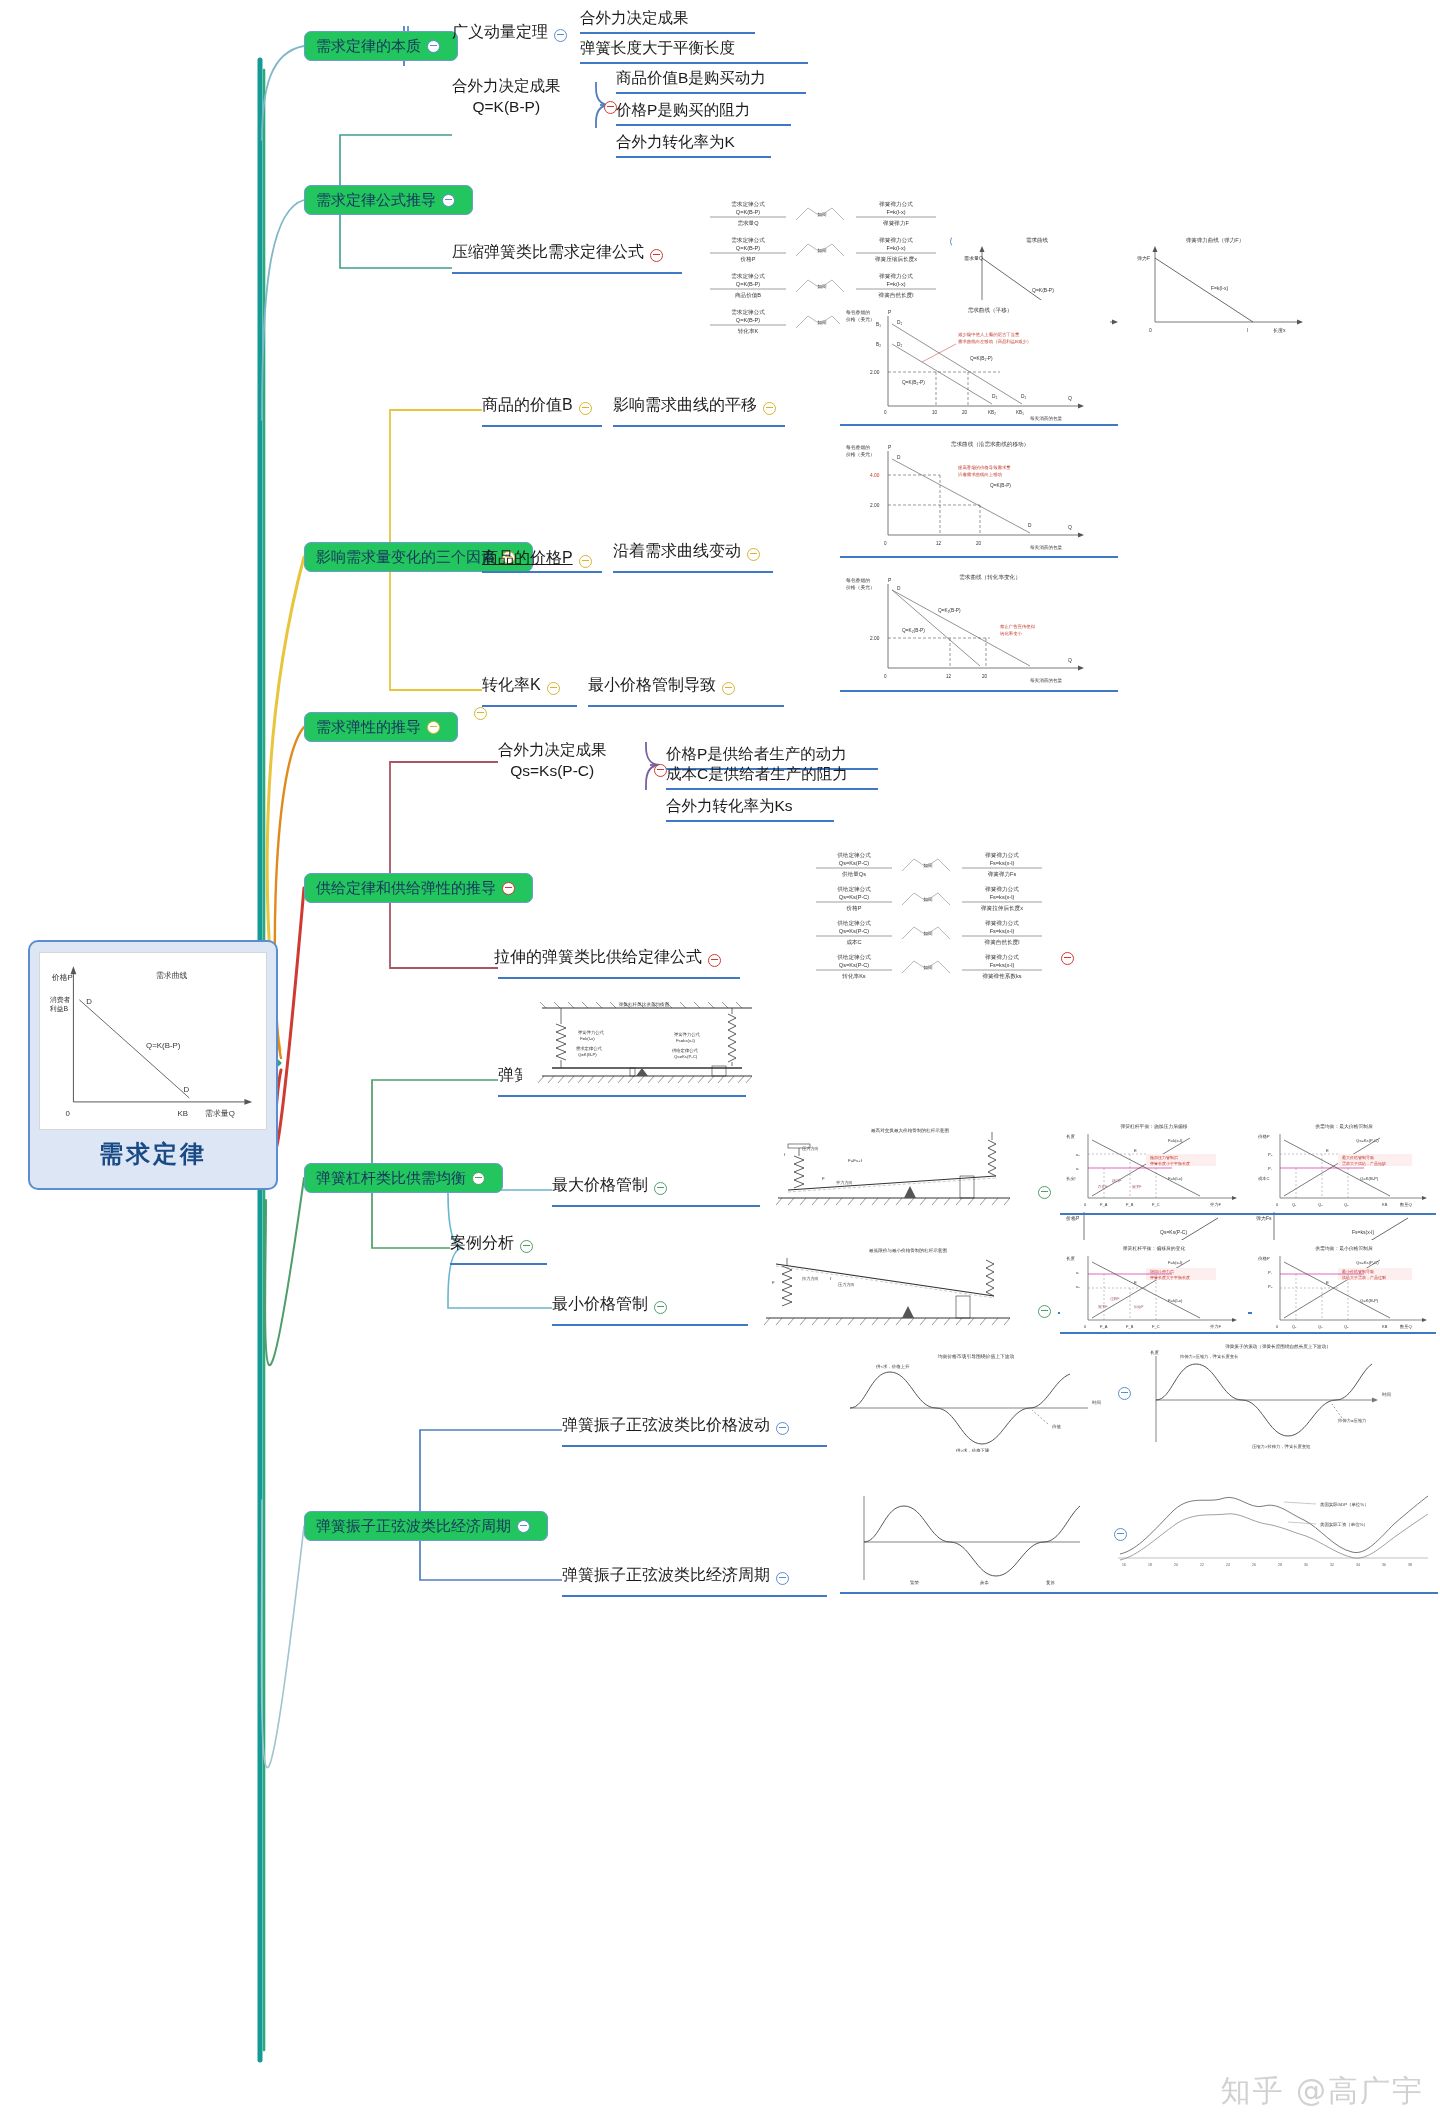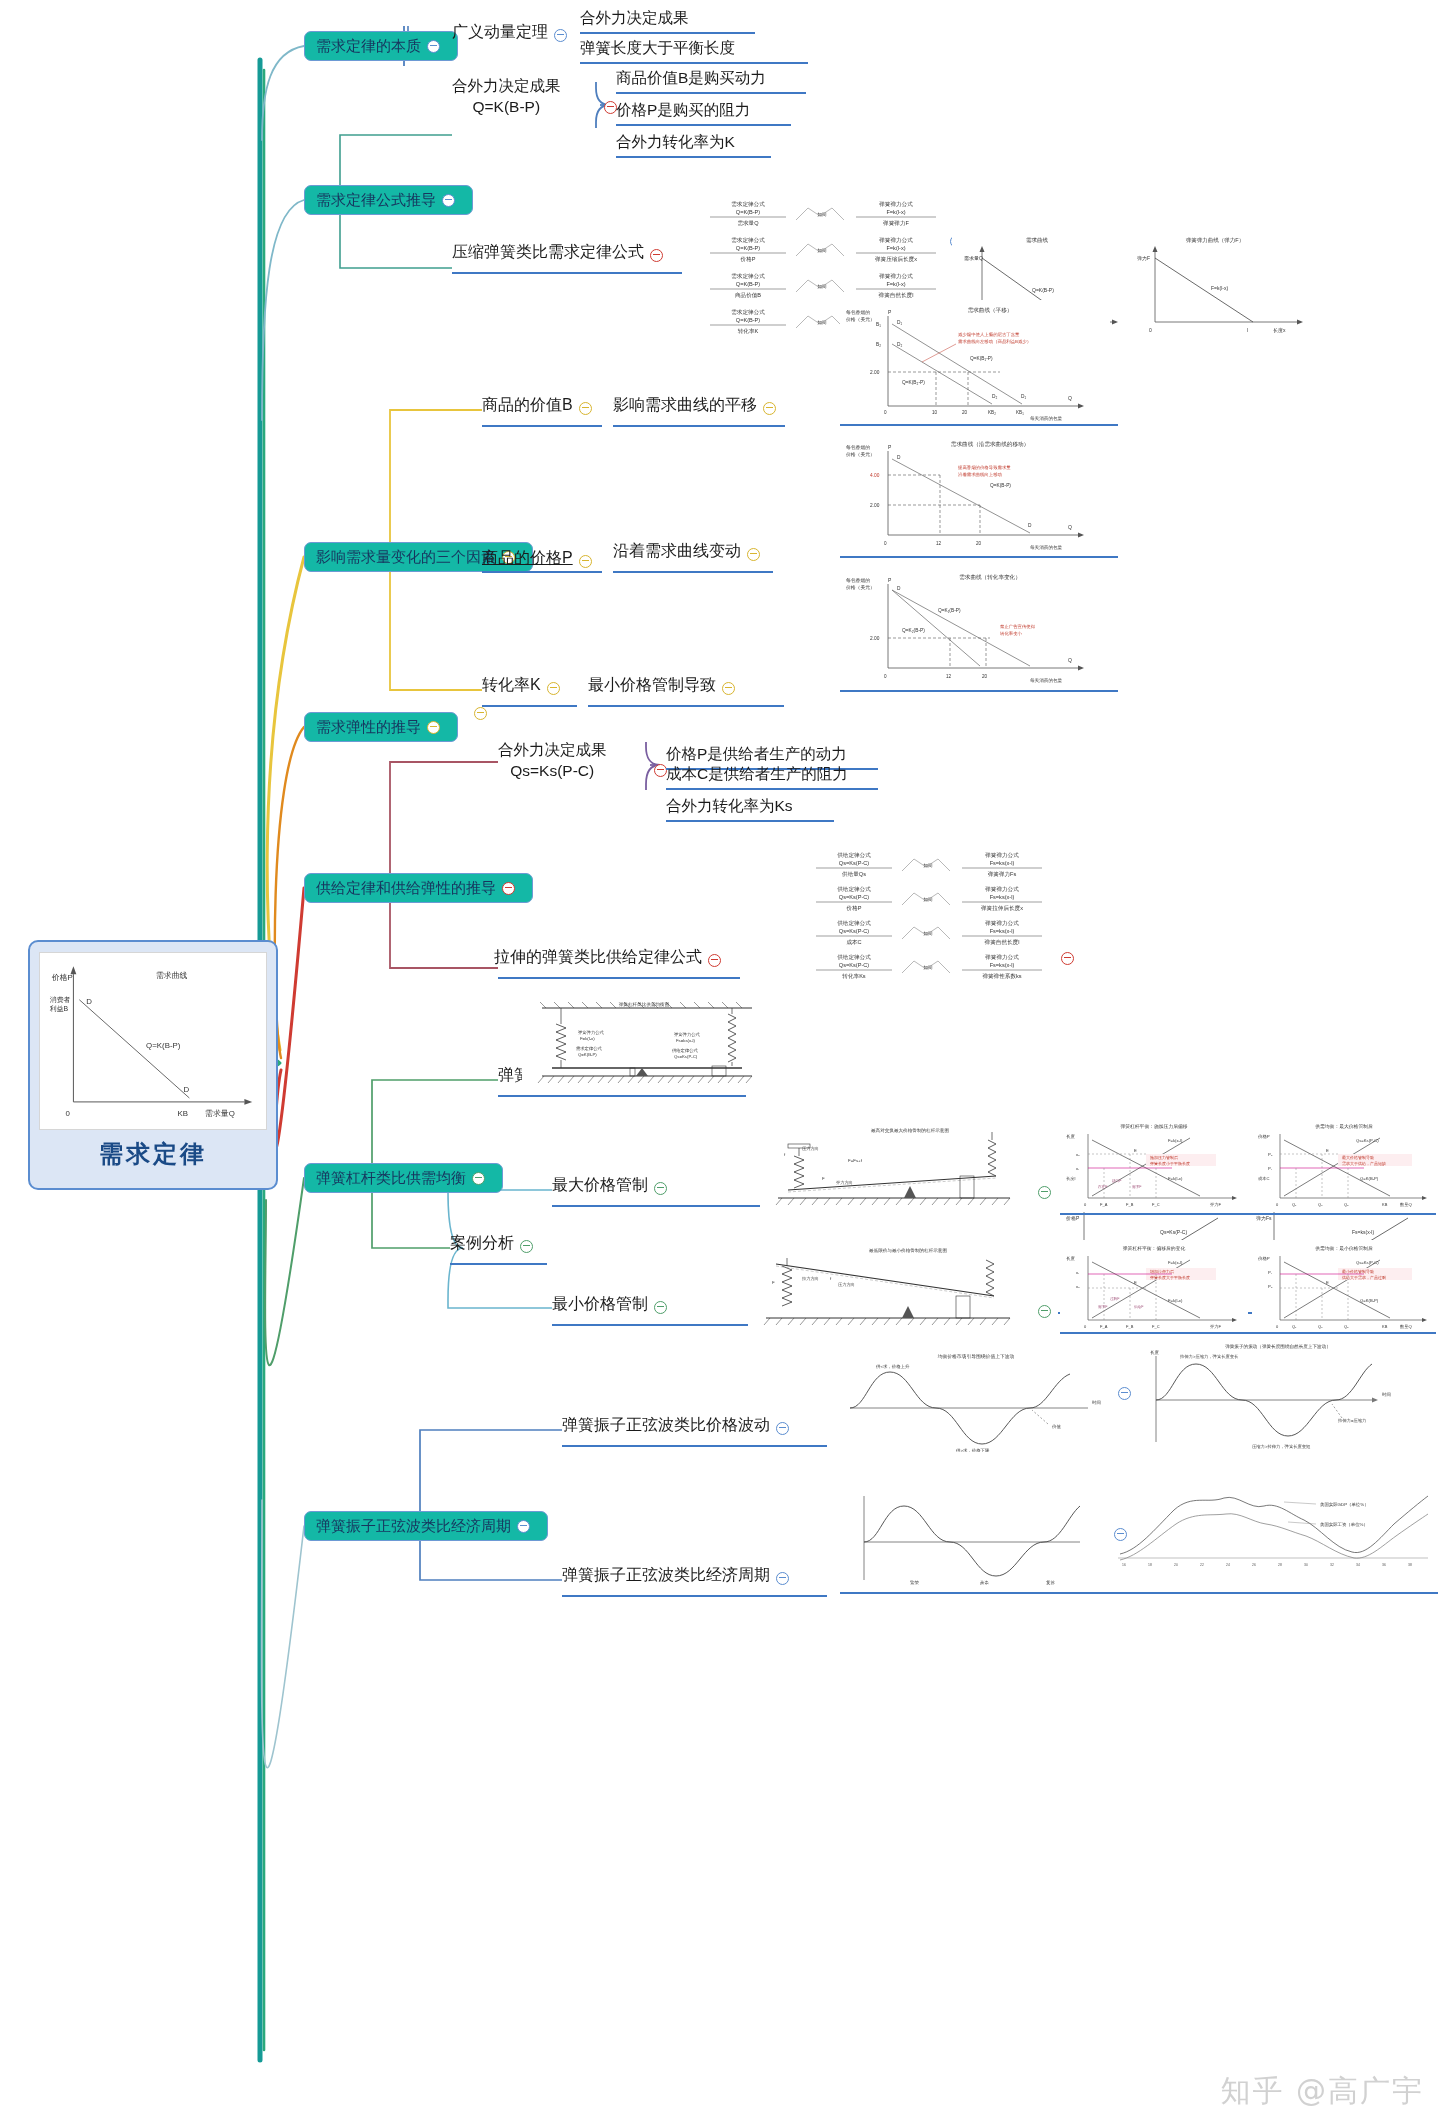--- a/index.html
+++ b/index.html
@@ -16,21 +16,21 @@
 
   .root{
     left:28px;top:940px;width:250px;height:250px;
     background:#dce6f5;border:2.5px solid #5b8dd0;border-radius:10px;
     padding:10px;display:flex;flex-direction:column;align-items:center;
   }
   .root .thumb{width:100%;height:176px;background:#fff;border:1px solid #d6d6d6;position:relative;overflow:hidden;}
   .root .root-title{font-size:24px;font-weight:bold;color:#1a4a86;letter-spacing:3px;margin-top:8px;}
 
   .l1{
-    background:#14b8a6;border:1.6px solid #6d9ad4;border-radius:7px;
+    background:#22c55e;border:1.6px solid #6d9ad4;border-radius:7px;
     padding:5px 11px;font-size:15px;color:#17355e;white-space:nowrap;
     display:flex;align-items:center;height:30px;
   }
   .l2{
     font-size:16px;color:#1b1b1b;white-space:nowrap;padding-bottom:3px;
     display:flex;align-items:flex-end;
   }
   .l2 .txt{line-height:1.25;}
   .l3{
     font-size:15.5px;color:#1b1b1b;white-space:nowrap;padding-bottom:3px;

